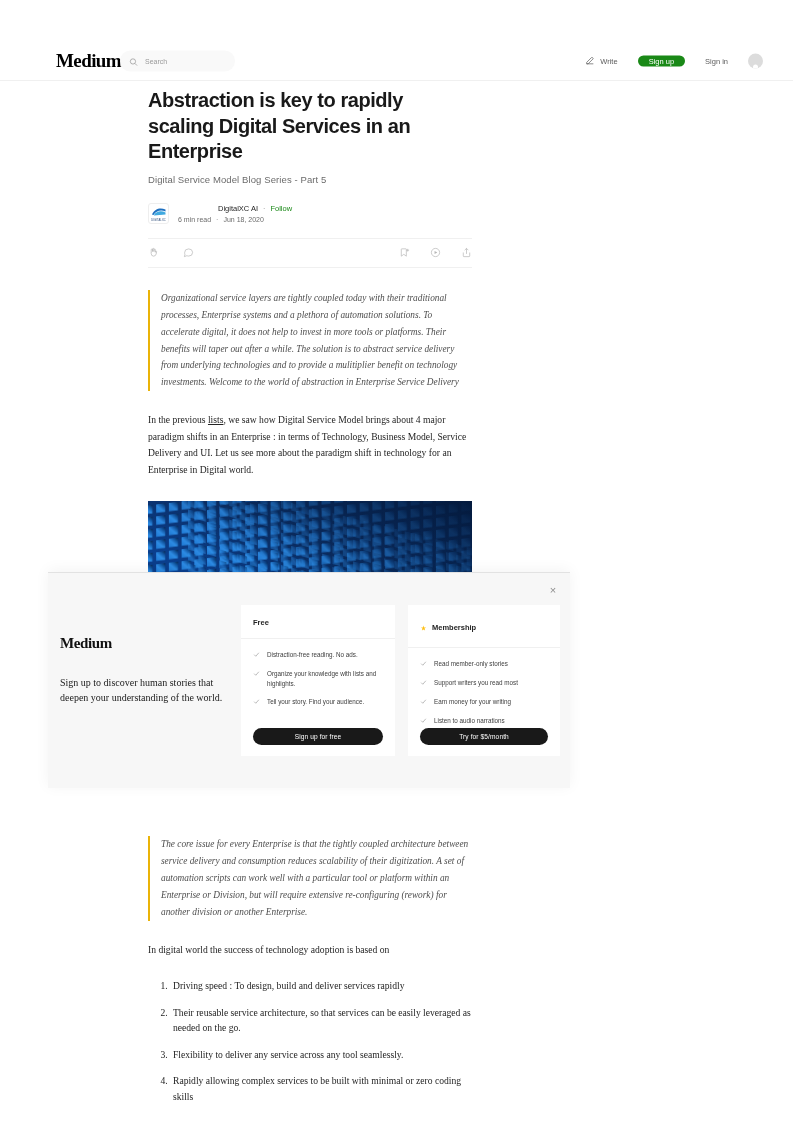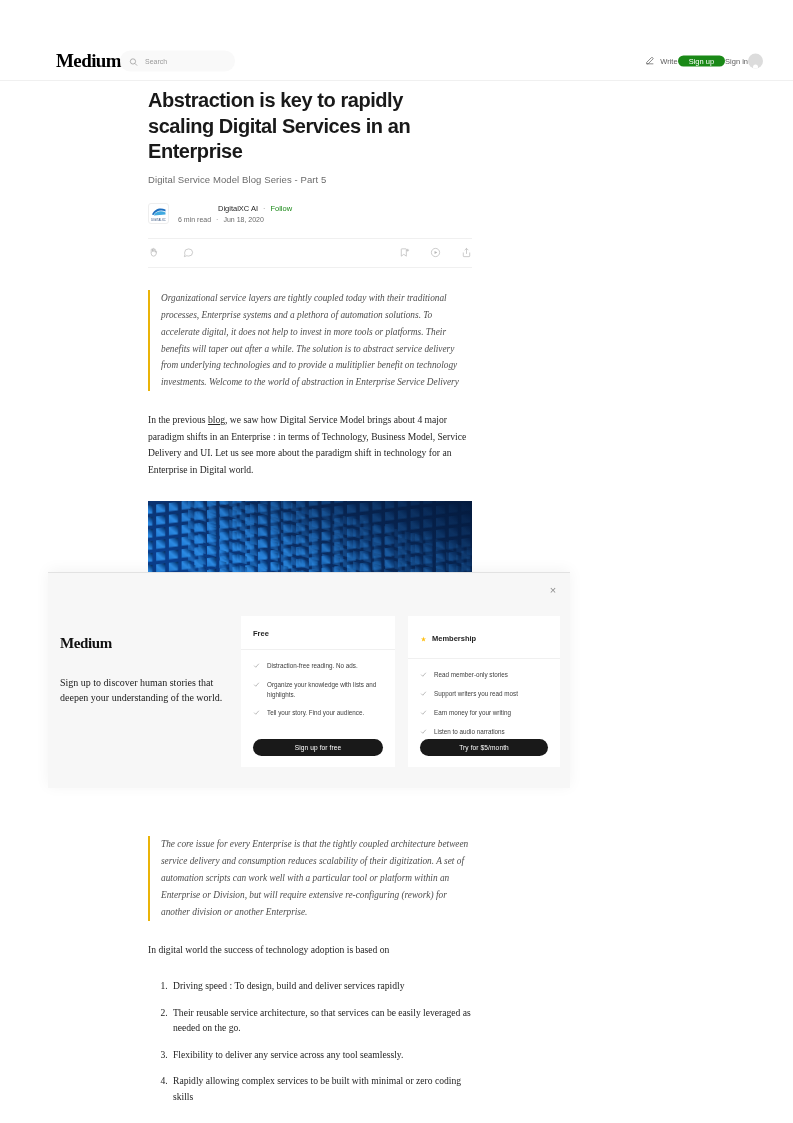--- a/index.html
+++ b/index.html
@@ -23,21 +23,21 @@
     font-weight: 700; font-size: 19px; letter-spacing: -0.6px; color: #000;
   }
   .search-box {
     position: absolute; left: 120px; top: 50%; transform: translateY(-50%);
     width: 115px; height: 21px; border-radius: 11px; background: #f9f9f9;
     display: flex; align-items: center; padding-left: 9px; gap: 7px;
   }
   .search-box .lbl { font-size: 7px; color: #9a9a9a; }
   .hdr-right {
     position: absolute; right: 30px; top: 50%; transform: translateY(-50%);
-    display: flex; align-items: center; gap: 0;
+    display: flex; align-items: center; gap: 20px;
   }
   .hdr-item { display: flex; align-items: center; gap: 5px; font-size: 7.5px; color: #5c5c5c; }
   .signup-pill {
     background: #1a8917; color: #fff; font-size: 7.5px;
     padding: 2px 11px; border-radius: 11px; border: none; line-height: 1;
   }
   .avatar-circle {
     width: 15px; height: 15px; border-radius: 50%; background: #dcdcdc;
     display: flex; align-items: flex-end; justify-content: center; overflow: hidden;
   }
@@ -114,21 +114,21 @@
   .modal-left { position: absolute; left: 12px; top: 62px; width: 180px; }
   .modal-brand {
     font-family: "Liberation Serif", serif; font-weight: 700;
     font-size: 15px; letter-spacing: -0.4px; color: #111;
   }
   .modal-tagline {
     margin-top: 23px; font-family: "Liberation Serif", serif;
     font-size: 10px; line-height: 1.52; color: #1a1a1a;
   }
   .plan-card {
-    position: absolute; top: 43px; height: 151px; background: #fff;
+    position: absolute; top: 32px; height: 151px; background: #fff;
   }
   .plan-free { left: 193px; width: 154px; }
   .plan-member { left: 360px; width: 152px; }
   .plan-head {
     display: flex; align-items: center; gap: 5px;
     padding: 13px 12px 11px 12px; border-bottom: 1px solid #f0f0f0;
   }
   .plan-title { font-size: 7.5px; font-weight: 700; color: #242424; }
   .plan-list { list-style: none; padding: 11px 12px 0 12px; }
   .plan-list li {
@@ -241,21 +241,21 @@
             <path d="M5 12v7.5a1.5 1.5 0 0 0 1.5 1.5h11a1.5 1.5 0 0 0 1.5-1.5V12"></path>
             <path d="M12 3v12"></path>
               <path d="M8 7l4-4 4 4"></path>
           </svg>
         </span>
       </div>
     </div>
 
     <blockquote class="pullquote">Organizational service layers are tightly coupled today with their traditional processes, Enterprise systems and a plethora of automation solutions. To accelerate digital, it does not help to invest in more tools or platforms. Their benefits will taper out after a while. The solution is to abstract service delivery from underlying technologies and to provide a mulitiplier benefit on technology investments. Welcome to the world of abstraction in Enterprise Service Delivery</blockquote>
 
-    <p class="body-para"><span>In the previous </span><a href="#">blog</a><span>, we saw how Digital Service Model brings about 4 major paradigm shifts in an Enterprise : in terms of Technology, Business Model, Service Delivery and UI. Let us see more about the paradigm shift in technology for an Enterprise in Digital world.</span></p>
+    <p class="body-para"><span>In the previous </span><a href="#">lists</a><span>, we saw how Digital Service Model brings about 4 major paradigm shifts in an Enterprise : in terms of Technology, Business Model, Service Delivery and UI. Let us see more about the paradigm shift in technology for an Enterprise in Digital world.</span></p>
 
     <figure class="hero-figure">
       <svg class="hero-img" viewBox="0 0 324 160" preserveAspectRatio="none">
         <defs>
           <linearGradient id="heroBg" x1="0" y1="1" x2="1" y2="0">
             <stop offset="0%" stop-color="#0a2f6b"></stop>
             <stop offset="35%" stop-color="#0b3f8e"></stop>
             <stop offset="62%" stop-color="#0a2a5c"></stop>
             <stop offset="100%" stop-color="#041a3d"></stop>
           </linearGradient>

